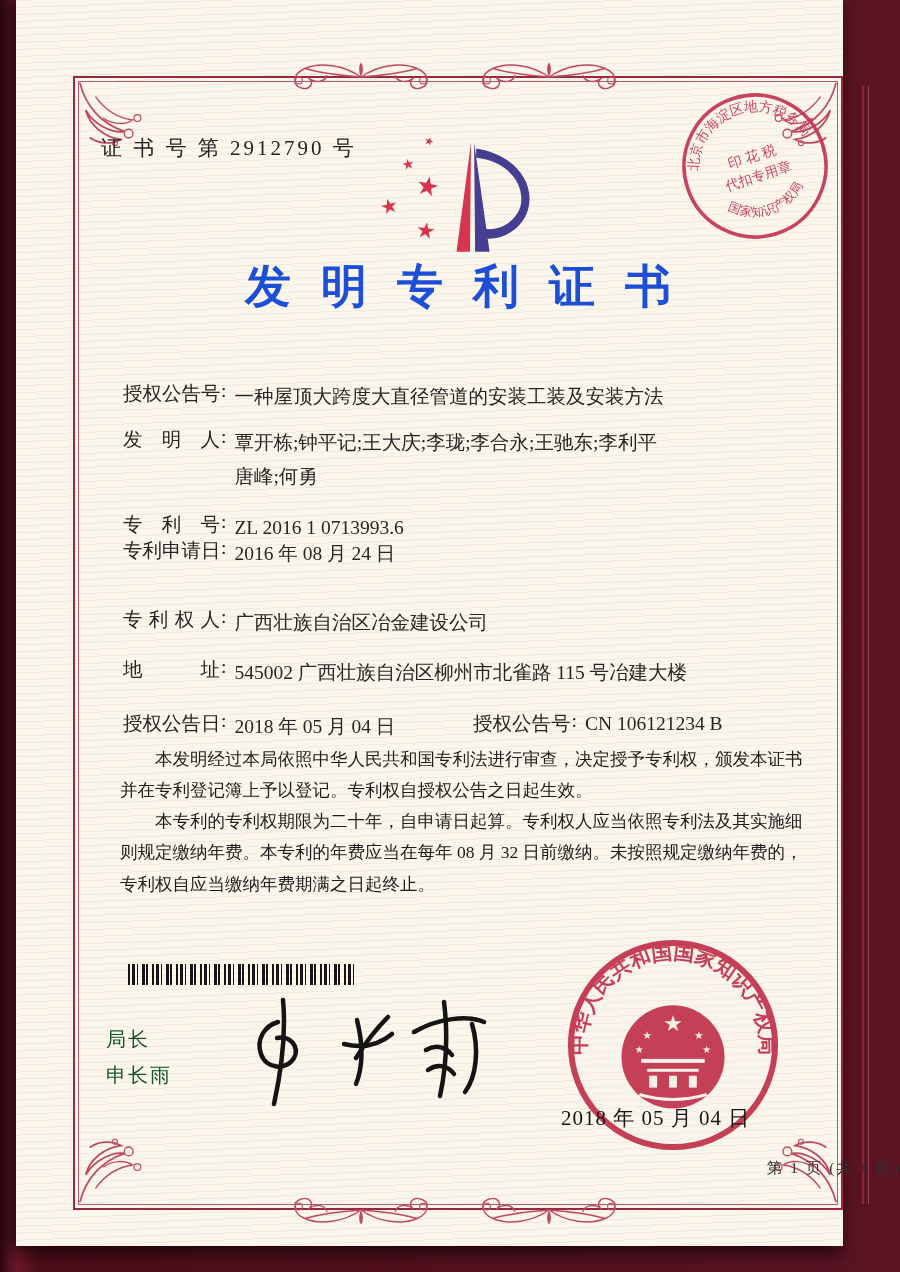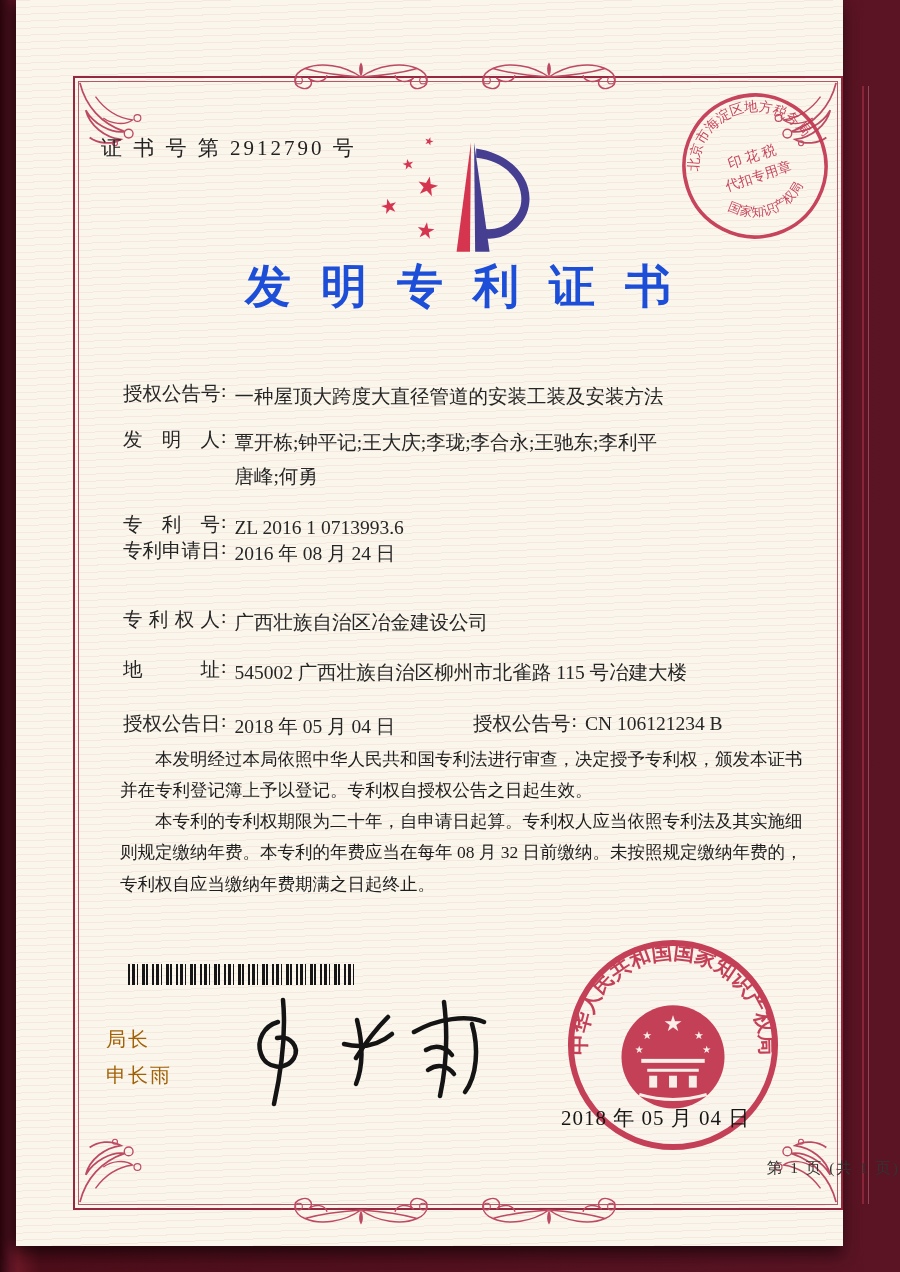--- a/index.html
+++ b/index.html
@@ -63,21 +63,21 @@
   
   .barcode{
     position:absolute;left:112px;top:964px;width:226px;height:21px;
     background:repeating-linear-gradient(90deg,
       #161616 0 2px, transparent 2px 4px, #161616 4px 7px, transparent 7px 9px,
       #161616 9px 10px, transparent 10px 14px, #161616 14px 17px, transparent 17px 18px,
       #161616 18px 20px, transparent 20px 24px);
   }
   
   .director{position:absolute;left:90px;top:1026px;font-family:"Liberation Sans","DejaVu Sans",sans-serif;
-    font-size:20px;color:#a16207;letter-spacing:2px;}
+    font-size:20px;color:#14532d;letter-spacing:2px;}
   .director .name{position:absolute;left:0;top:36px;white-space:nowrap;}
   .signature{position:absolute;left:190px;top:992px;width:300px;height:122px;}
   
   .main-seal{position:absolute;left:548px;top:936px;width:218px;height:218px;opacity:.95;}
   .seal-date{position:absolute;left:545px;top:1104px;font-size:21px;letter-spacing:1px;color:#161616;}
   
   .footer{position:absolute;left:0;top:1158px;width:884px;text-align:right;font-size:15.5px;color:#333;letter-spacing:2px;}
   svg text{font-family:"Liberation Serif","DejaVu Serif",serif;}
 </style>
 </head>

